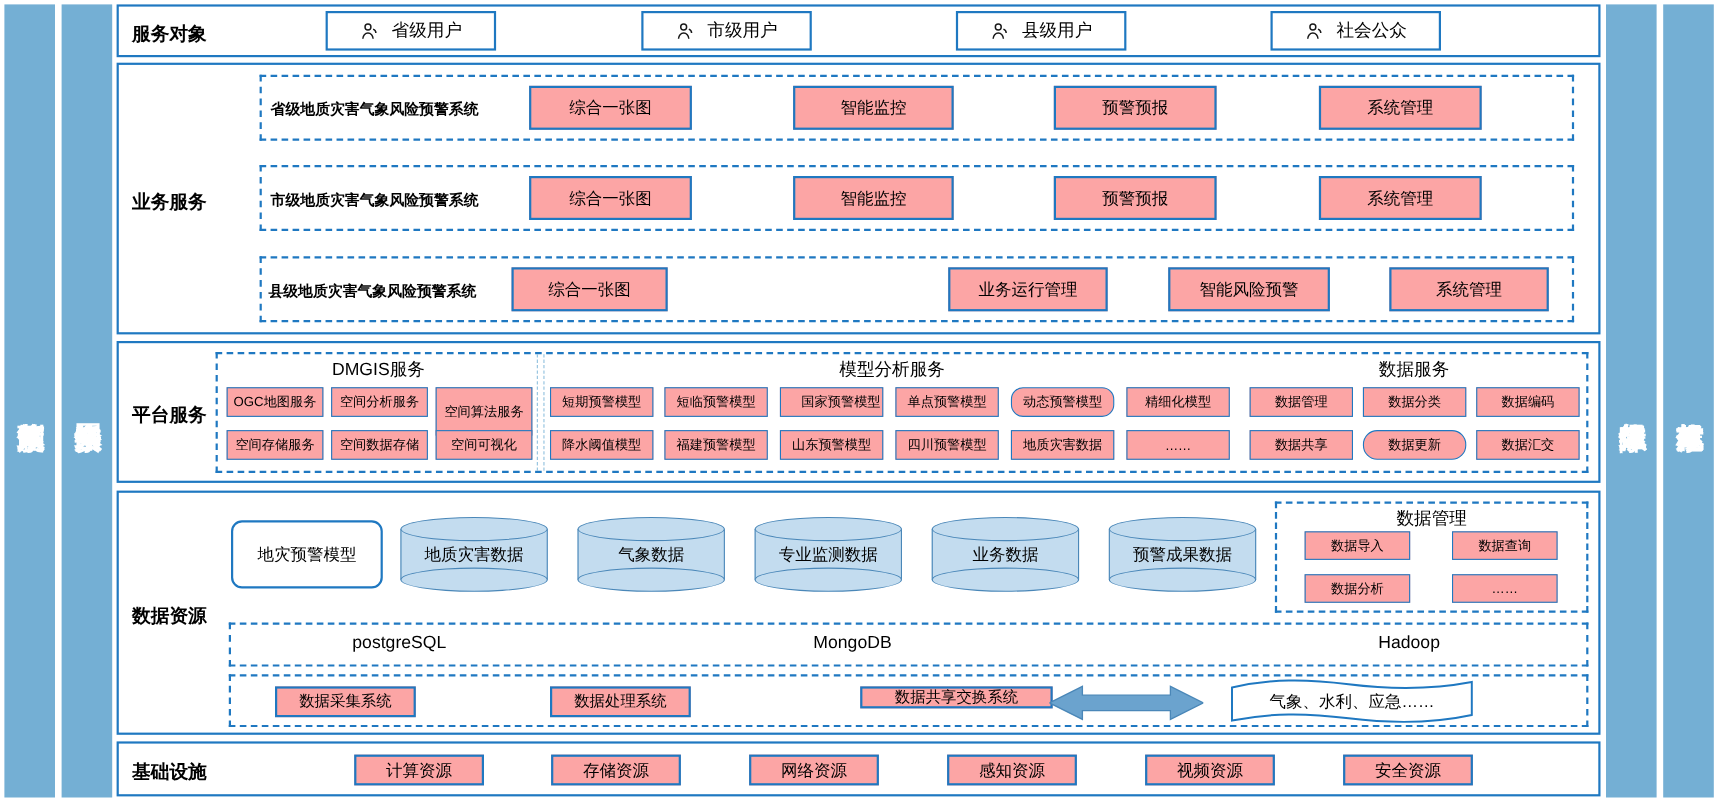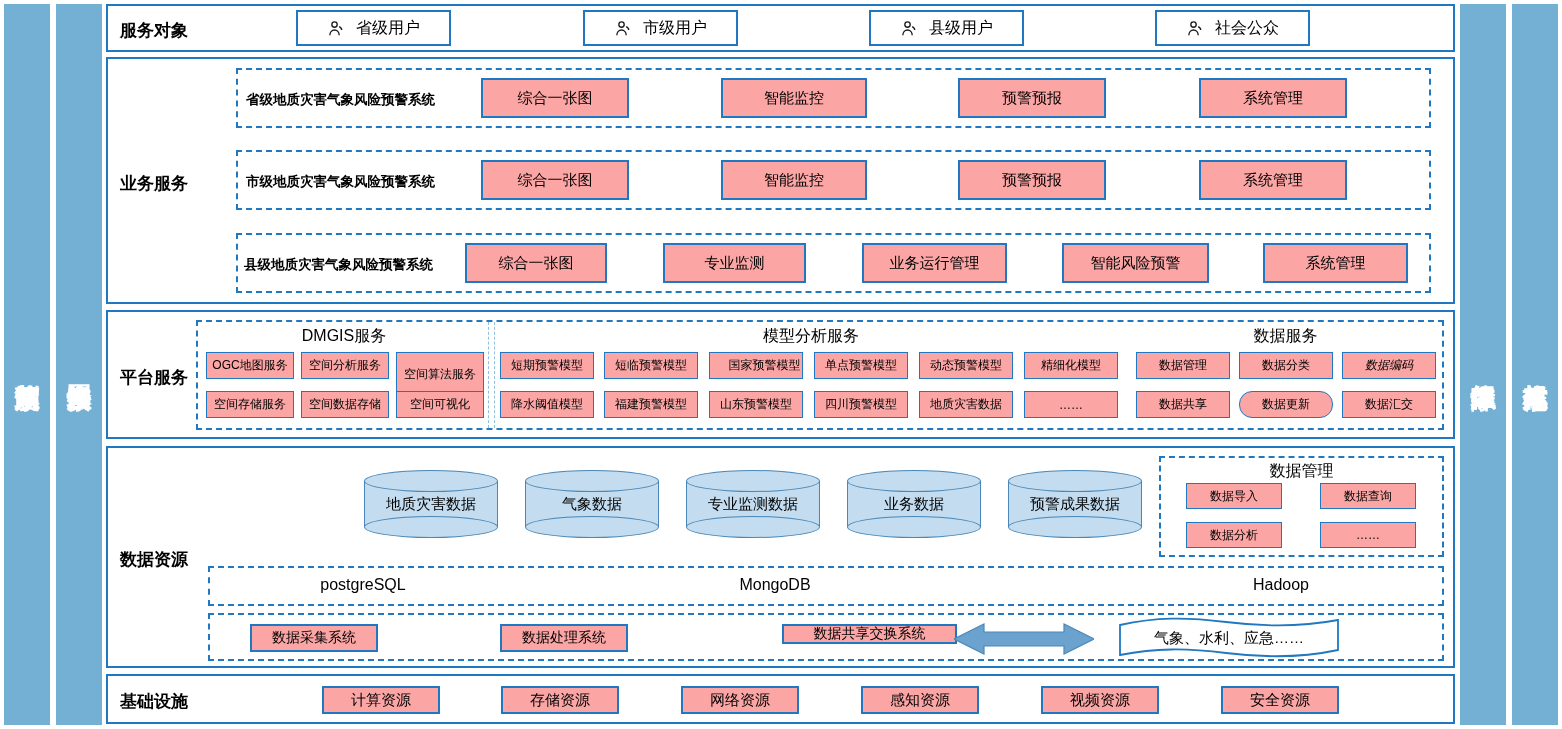--- a/index.html
+++ b/index.html
@@ -183,21 +183,20 @@
   <div class="dashbox thin" style="left:236px;top:150px;width:1195px;height:60px;"></div>
   <div class="subsys" style="left:246px;top:173px;">市级地质灾害气象风险预警系统</div>
   <div class="chip" style="left:481px;top:160px;width:148px;height:40px;">综合一张图</div>
   <div class="chip" style="left:721px;top:160px;width:146px;height:40px;">智能监控</div>
   <div class="chip" style="left:958px;top:160px;width:148px;height:40px;">预警预报</div>
   <div class="chip" style="left:1199px;top:160px;width:148px;height:40px;">系统管理</div>
 
   <div class="dashbox thin" style="left:236px;top:233px;width:1195px;height:60px;"></div>
   <div class="subsys" style="left:244px;top:256px;">县级地质灾害气象风险预警系统</div>
   <div class="chip" style="left:465px;top:243px;width:142px;height:40px;">综合一张图</div>
-  <div class="chip" style="left:663px;top:243px;width:143px;height:40px;">专业监测</div>
   <div class="chip" style="left:862px;top:243px;width:145px;height:40px;">业务运行管理</div>
   <div class="chip" style="left:1062px;top:243px;width:147px;height:40px;">智能风险预警</div>
   <div class="chip" style="left:1263px;top:243px;width:145px;height:40px;">系统管理</div>
 
   <div class="srow" style="left:106px;top:310px;width:1349px;height:129px;"></div>
   <div class="rowlabel" style="left:120px;top:366px;">平台服务</div>
 
   <div class="dashbox thin" style="left:196px;top:320px;width:1248px;height:110px;"></div>
 
   <div class="dashbox light" style="left:199px;top:322px;width:290px;height:106px;border-top:none;border-bottom:none;border-left:none;"></div>
@@ -208,40 +207,41 @@
   <div class="chip thin" style="left:206px;top:391px;width:88px;height:27px;">空间存储服务</div>
   <div class="chip thin" style="left:301px;top:391px;width:88px;height:27px;">空间数据存储</div>
   <div class="chip thin" style="left:396px;top:391px;width:88px;height:27px;">空间可视化</div>
 
   <div class="dashbox light" style="left:494px;top:322px;width:634px;height:106px;border-top:none;border-bottom:none;border-right:none;"></div>
   <div class="grouptitle" style="left:494px;top:326px;width:634px;">模型分析服务</div>
   <div class="chip thin" style="left:500px;top:352px;width:94px;height:27px;">短期预警模型</div>
   <div class="chip thin" style="left:604px;top:352px;width:94px;height:27px;">短临预警模型</div>
   <div class="chip thin" style="left:709px;top:352px;width:94px;height:27px;padding-left:17px;">国家预警模型</div>
   <div class="chip thin" style="left:814px;top:352px;width:94px;height:27px;">单点预警模型</div>
-  <div class="chip thin" style="left:919px;top:352px;width:94px;height:27px;">动态预警模型</div>
+  <div class="chip thin" style="left:919px;top:352px;width:94px;height:27px;border-radius:11px;">动态预警模型</div>
   <div class="chip thin" style="left:1024px;top:352px;width:94px;height:27px;">精细化模型</div>
   <div class="chip thin" style="left:500px;top:391px;width:94px;height:27px;">降水阈值模型</div>
   <div class="chip thin" style="left:604px;top:391px;width:94px;height:27px;">福建预警模型</div>
   <div class="chip thin" style="left:709px;top:391px;width:94px;height:27px;">山东预警模型</div>
   <div class="chip thin" style="left:814px;top:391px;width:94px;height:27px;">四川预警模型</div>
   <div class="chip thin" style="left:919px;top:391px;width:94px;height:27px;">地质灾害数据</div>
   <div class="chip thin" style="left:1024px;top:391px;width:94px;height:27px;">……</div>
 
   <div class="grouptitle" style="left:1133px;top:326px;width:305px;">数据服务</div>
   <div class="chip thin" style="left:1136px;top:352px;width:94px;height:27px;">数据管理</div>
   <div class="chip thin" style="left:1239px;top:352px;width:94px;height:27px;">数据分类</div>
-  <div class="chip thin" style="left:1342px;top:352px;width:94px;height:27px;font-style:italic;">数据编码</div>
+  <div class="chip thin" style="left:1342px;top:352px;width:94px;height:27px;">数据编码</div>
   <div class="chip thin" style="left:1136px;top:391px;width:94px;height:27px;">数据共享</div>
   <div class="chip thin" style="left:1239px;top:391px;width:94px;height:27px;border-radius:13px;">数据更新</div>
   <div class="chip thin" style="left:1342px;top:391px;width:94px;height:27px;">数据汇交</div>
 
   <div class="srow" style="left:106px;top:446px;width:1349px;height:222px;"></div>
   <div class="rowlabel" style="left:120px;top:548px;">数据资源</div>
 
+  <div class="roundbox" style="left:210px;top:473px;width:138px;height:62px;">地灾预警模型</div>
 
   <div class="cyl" style="left:364px;top:470px;width:134px;height:68px;">
     <div class="body"></div>
     <div class="bot"></div>
     <div class="top"></div>
     <div class="lbl">地质灾害数据</div>
   </div>
   <div class="cyl" style="left:525px;top:470px;width:134px;height:68px;">
     <div class="body"></div>
     <div class="bot"></div>

